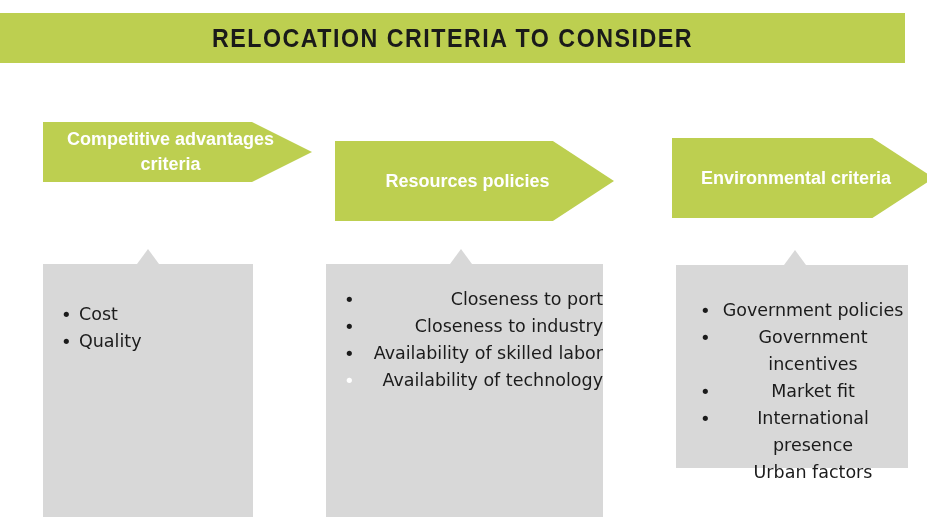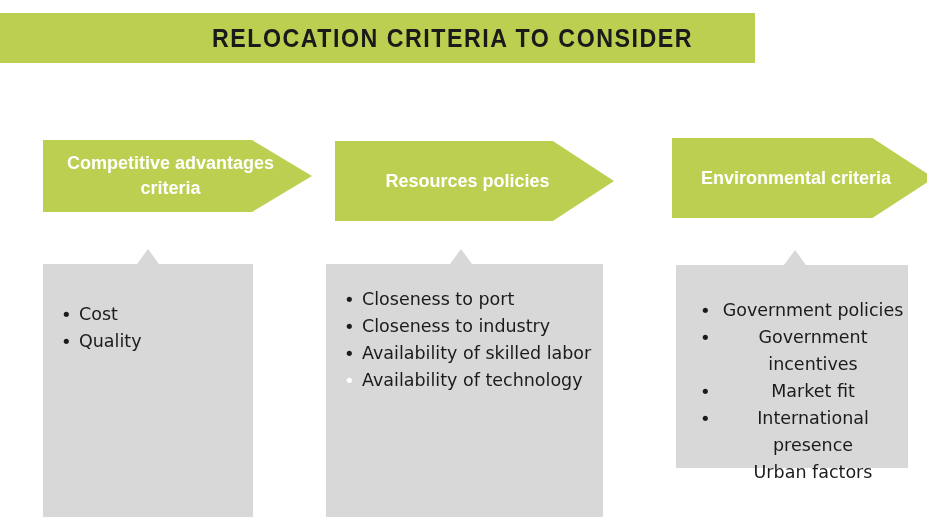--- a/index.html
+++ b/index.html
@@ -13,21 +13,21 @@
     position: relative;
     overflow: hidden;
     font-family: "DejaVu Sans", sans-serif;
   }
 
   
   #header-bar {
     position: absolute;
     left: 0;
     top: 13px;
-    width: 755px;
+    width: 905px;
     height: 50px;
     background: #bdcf50;
   }
   #header-title {
     position: absolute;
     left: 0;
     top: 0;
     width: 905px;
     height: 50px;
     line-height: 50px;
@@ -58,23 +58,23 @@
     box-sizing: border-box;
   }
   .arrow .arrow-label {
     display: block;
     width: 100%;
     padding-right: 14px;
   }
 
   #arrow-competitive {
     left: 43px;
-    top: 140px;
+    top: 122px;
     width: 269px;
-    height: 72px;
+    height: 60px;
     clip-path: polygon(0 0, 77.7% 0, 100% 50%, 77.7% 100%, 0 100%);
   }
   #arrow-resources {
     left: 335px;
     top: 141px;
     width: 279px;
     height: 80px;
     clip-path: polygon(0 0, 78.1% 0, 100% 50%, 78.1% 100%, 0 100%);
   }
   #arrow-environmental {
@@ -138,20 +138,21 @@
   #notch-competitive { left: 137px; top: 249px; }
 
   #panel-resources {
     left: 326px;
     top: 264px;
     width: 277px;
     height: 253px;
   }
   #panel-resources .criteria-list {
     margin: 22px 0 0 16px;
+    text-align: right;
   }
   #notch-resources { left: 450px; top: 249px; }
 
   #panel-environmental {
     left: 676px;
     top: 265px;
     width: 232px;
     height: 203px;
     text-align: center;
   }

